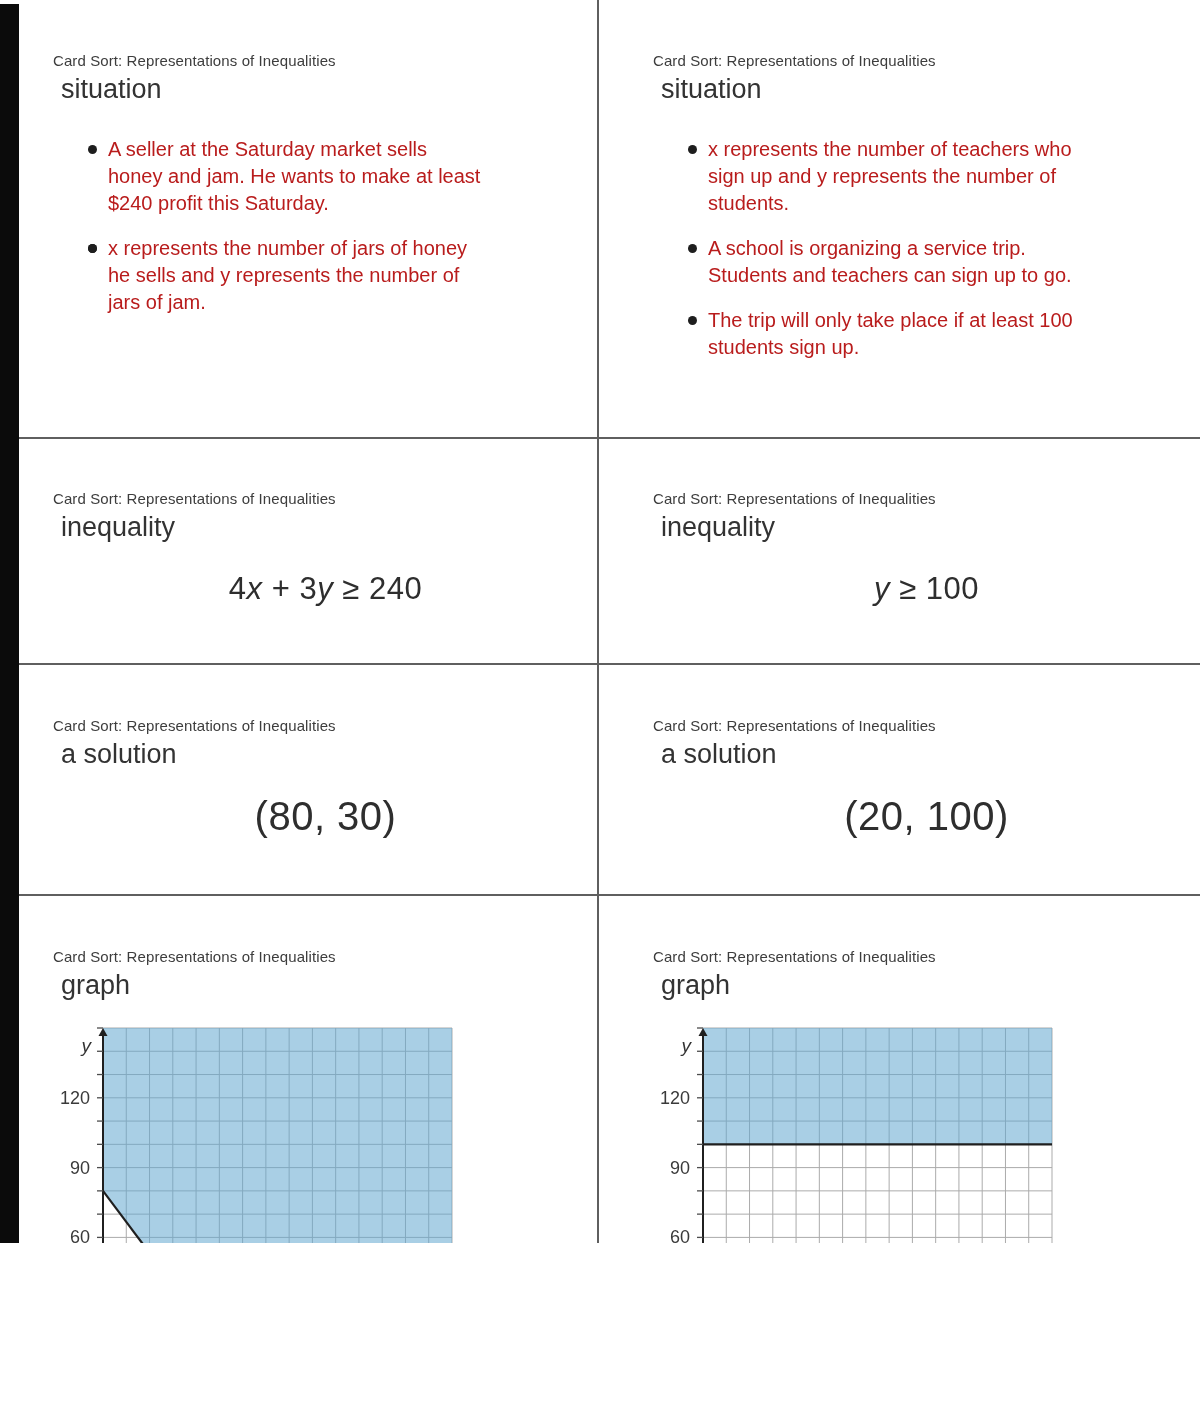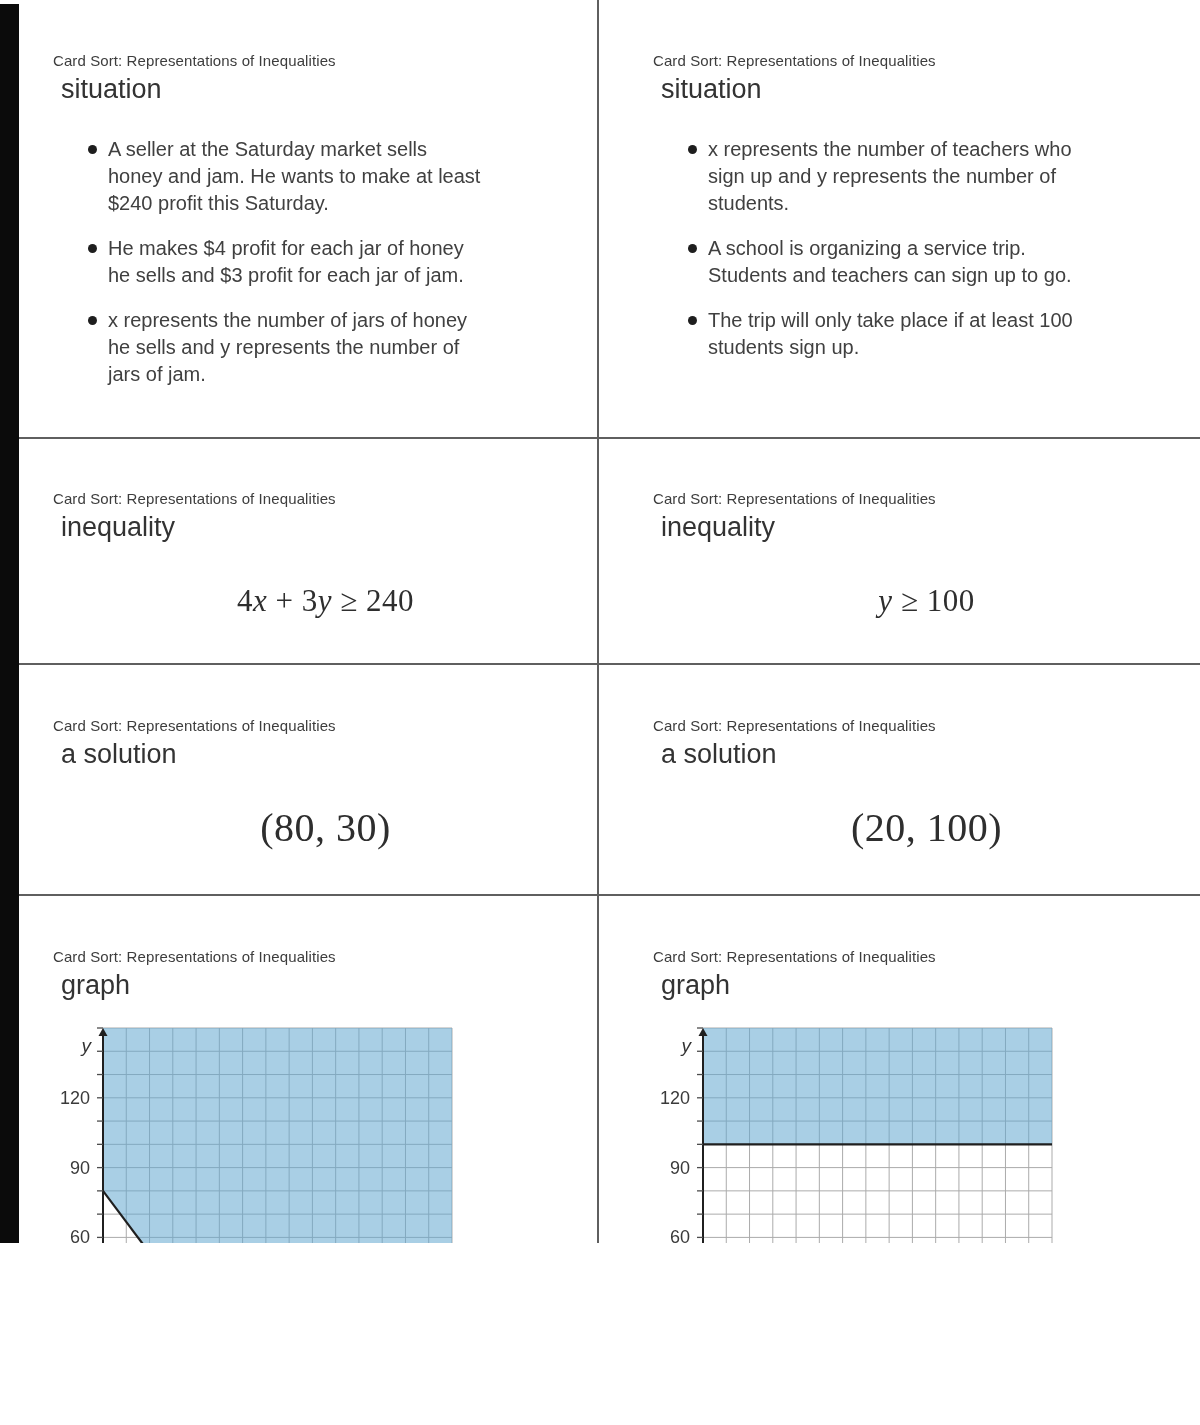--- a/index.html
+++ b/index.html
@@ -13,48 +13,48 @@
   .edge-strip{position:absolute;left:0;top:4px;bottom:0;width:19px;background:#0b0b0b;z-index:9;}
   .bottom-strip{position:absolute;left:0;top:1422px;width:1200px;height:3px;background:#474747;}
   
   .card{position:absolute;background:transparent;}
   .card-inner{padding:52px 0 0 34px;}
   .card.col-right .card-inner{padding-left:53px;}
   .kicker{font-size:15px;line-height:18px;color:#3d3d3d;margin:0;letter-spacing:.1px;}
   .type-label{font-size:27px;line-height:34px;color:#333333;font-weight:400;margin:2px 8px 0;}
   
   .bullets{margin:30px 0 0;padding:0 0 0 55px;list-style:none;}
-  .bullets li{position:relative;max-width:376px;font-size:20px;line-height:27px;margin:0 0 18px;color:#404040;}
+  .bullets li{position:relative;max-width:376px;font-size:20px;line-height:27px;margin:0 0 18px;color:#b91c1c;}
   .bullets li .dot{
     position:absolute;left:-20px;top:9px;width:9px;height:9px;border-radius:50%;background:#1e1e1e;
   }
   
   .math{
-    font-family:Liberation Serif, serif;font-size:31px;line-height:46px;color:#2e2e2e;
-    text-align:center;margin:34px 0 0;letter-spacing:.5px;
+    font-family:Liberation Sans, sans-serif;font-size:31px;line-height:46px;color:#2e2e2e;
+    text-align:center;margin:22px 0 0;letter-spacing:.5px;
   }
   .card-solution .math{font-size:40px;}
   .math em{font-style:italic;}
   
   .graph-svg{position:absolute;top:120px;}
   .card.col-left .graph-svg{left:36px;}
   .card.col-right .graph-svg{left:55px;}
 </style>
 </head>
 <body>
 
 <div class="page">
 
   <section class="card col-left" style="left:19px;top:0;width:579px;height:437px">
     <div class="card-inner">
       <p class="kicker">Card Sort: Representations of Inequalities</p>
       <h2 class="type-label">situation</h2>
       <ul class="bullets">
         <li><span class="dot"></span><span>A seller at the Saturday market sells honey and jam. He wants to make at least $240 profit this Saturday.</span></li>
-        <li><span class="dot"></span><span>He makes $4 profit for each jar of honey he sells and $3 profit for each jar of jam.</span></li>
+        <li><span class="dot"></span></li>
         <li><span class="dot"></span><span>x represents the number of jars of honey he sells and y represents the number of jars of jam.</span></li>
       </ul>
     </div>
   </section>
 
   <section class="card col-right" style="left:600px;top:0;width:600px;height:437px">
     <div class="card-inner">
       <p class="kicker">Card Sort: Representations of Inequalities</p>
       <h2 class="type-label">situation</h2>
       <ul class="bullets">

